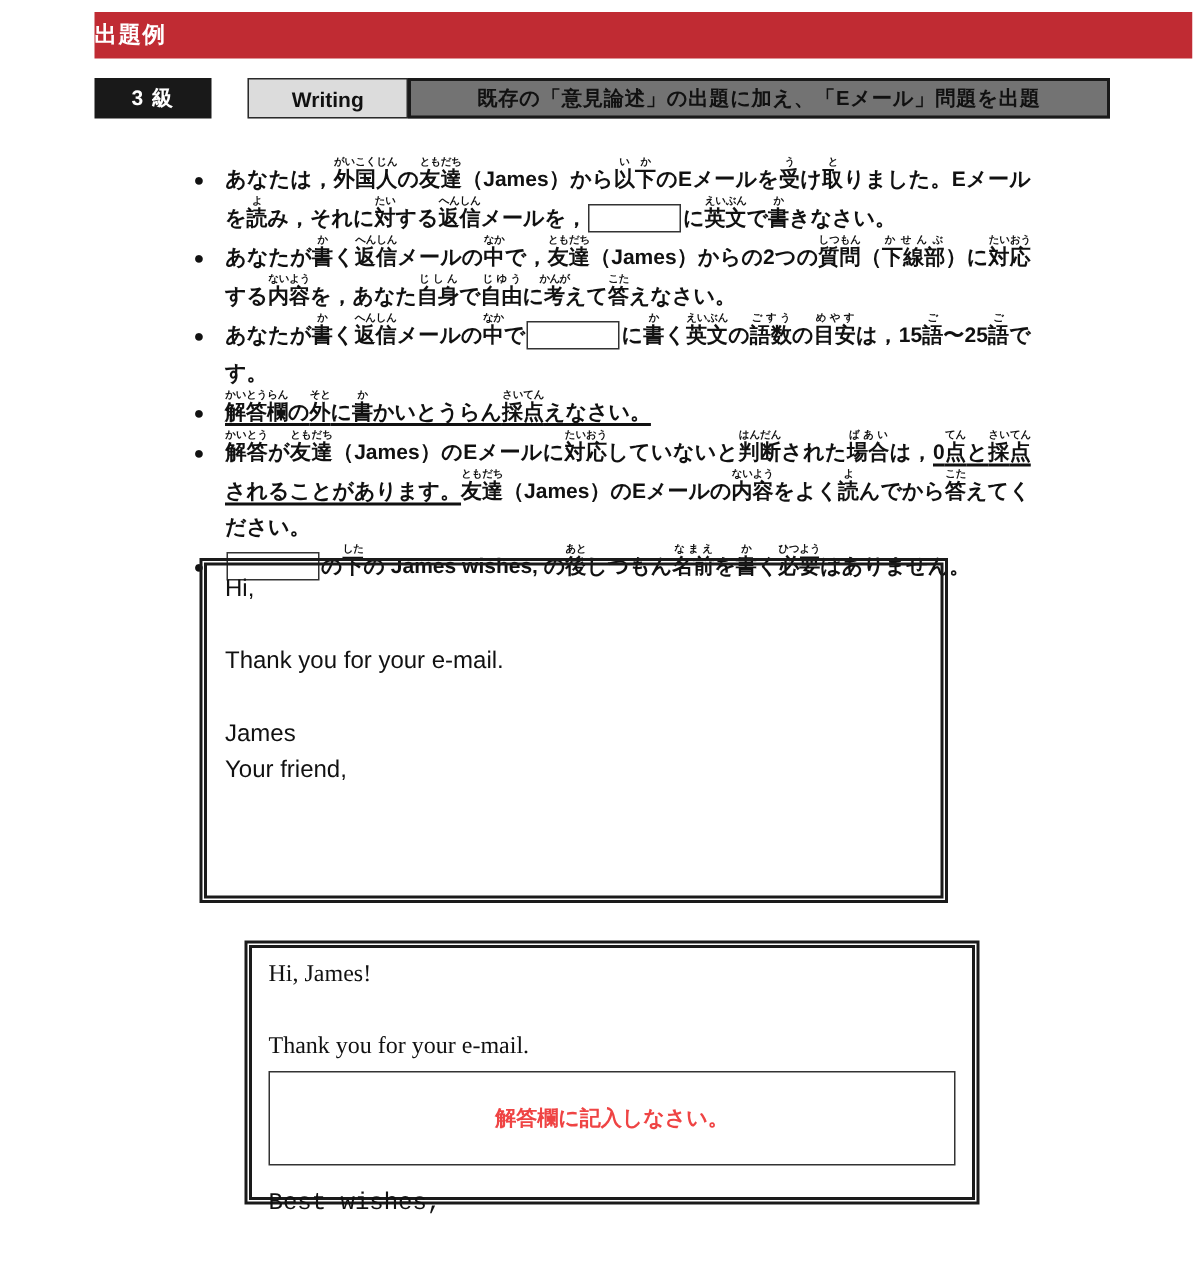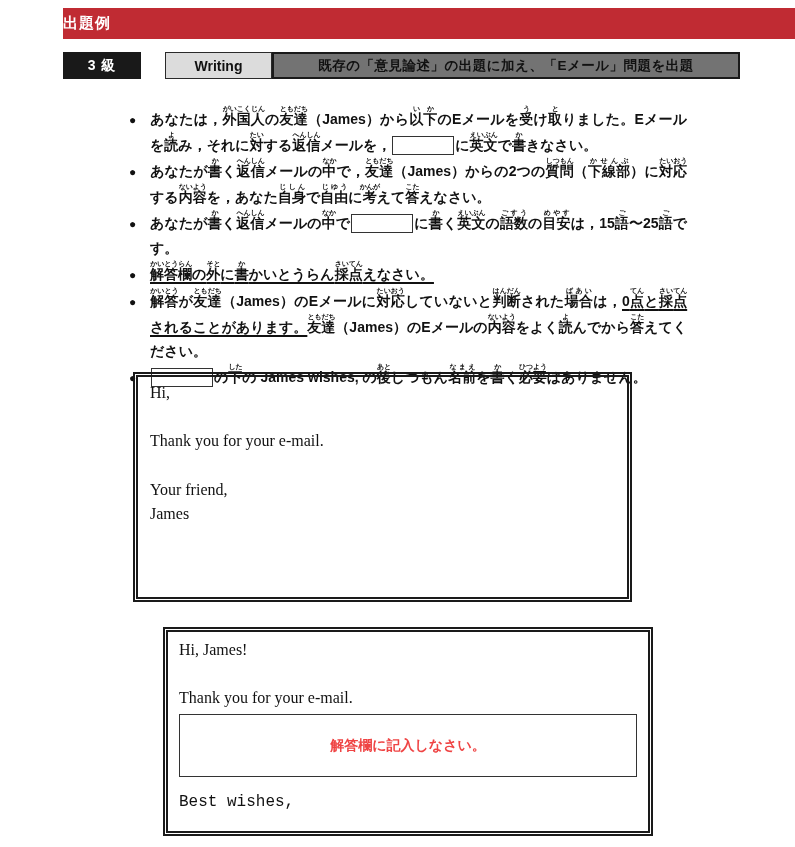--- a/index.html
+++ b/index.html
@@ -48,29 +48,29 @@
   .u { text-decoration:underline; text-underline-offset:3px; text-decoration-thickness:1.5px; }
   .inline-box {
     display:inline-block; width:62px; height:19px; border:1.5px solid #333;
     vertical-align:-5px; background:#fff; margin:0 1px;
   }
 
   
   .email-box {
     position:absolute; left:133px; top:372px; width:499px; height:230px;
     border:5px double #1a1a1a; padding:4px 12px 0 12px;
-    font-family:Liberation Serif, serif; font-size:16px; line-height:24.2px; color:#111;
+    font-family:Liberation Sans, sans-serif; font-size:16px; line-height:24.2px; color:#111;
   }
   .email-box .u, .reply-box .u { text-decoration:underline; text-underline-offset:3px; text-decoration-thickness:1px; }
   .para { text-align:justify; }
   .gap { height:24.2px; }
 
   
   .reply-box {
-    position:absolute; left:163px; top:627px; width:490px; height:209px;
+    position:absolute; left:163px; top:627px; width:490px; height:176px;
     border:5px double #1a1a1a; padding:6px 11px 0 11px;
     font-family:"Liberation Serif", serif; font-size:16px; line-height:24.2px; color:#111;
   }
   .answer-box {
     margin-top:3px; width:100%; height:63px; border:1.5px solid #333;
     display:flex; align-items:center; justify-content:center;
   }
   .answer-note {
     font-family:"Liberation Sans", sans-serif; font-size:14px; font-weight:600; color:#ef4444;
   }
@@ -98,22 +98,22 @@
     <p class="bullet"><span class="marker">●</span><span><ruby class="u">解答欄<rt>かいとうらん</rt></ruby><span class="u">の</span><ruby class="u">外<rt>そと</rt></ruby><span class="u">に</span><ruby class="u">書<rt>か</rt></ruby><span class="u">かいとうらん</span><ruby class="u">採点<rt>さいてん</rt></ruby><span class="u">えなさい。</span></span></p>
     <p class="bullet"><span class="marker">●</span><span><ruby>解答<rt>かいとう</rt></ruby><span>が</span><ruby>友達<rt>ともだち</rt></ruby><span>（James）のEメールに</span><ruby>対応<rt>たいおう</rt></ruby><span>していないと</span><ruby>判断<rt>はんだん</rt></ruby><span>された</span><ruby>場合<rt>ばあい</rt></ruby><span>は，</span><span class="u">0</span><ruby class="u">点<rt>てん</rt></ruby><span class="u">と</span><ruby class="u">採<rt>さい</rt></ruby><ruby class="u">点<rt>てん</rt></ruby><span class="u">されることがあります。</span><ruby>友達<rt>ともだち</rt></ruby><span>（James）のEメールの</span><ruby>内容<rt>ないよう</rt></ruby><span>をよく</span><ruby>読<rt>よ</rt></ruby><span>んでから</span><ruby>答<rt>こた</rt></ruby><span>えてください。</span></span></p>
     <p class="bullet"><span class="marker">●</span><span><span class="inline-box"></span><span>の</span><ruby>下<rt>した</rt></ruby><span>の James wishes, の</span><ruby>後<rt>あと</rt></ruby><span>しつもん</span><ruby>名前<rt>なまえ</rt></ruby><span>を</span><ruby>書<rt>か</rt></ruby><span>く</span><ruby>必要<rt>ひつよう</rt></ruby><span>はありません。</span></span></p>
   </div>
 
   <div class="email-box">
     <div class="para">Hi,</div>
     <div class="gap"></div>
     <div class="para">Thank you for your e-mail.</div>
     <div class="gap"></div>
+    <div class="para">James</div>
     <div class="para">Your friend,</div>
-    <div class="para">James</div>
   </div>
 
   <div class="reply-box">
     <div class="para">Hi, James!</div>
     <div class="gap"></div>
     <div class="para">Thank you for your e-mail.</div>
     <div class="answer-box">
       <span class="answer-note">解答欄に記入しなさい。</span>
     </div>
     <div class="para closing-line">Best wishes,</div>

